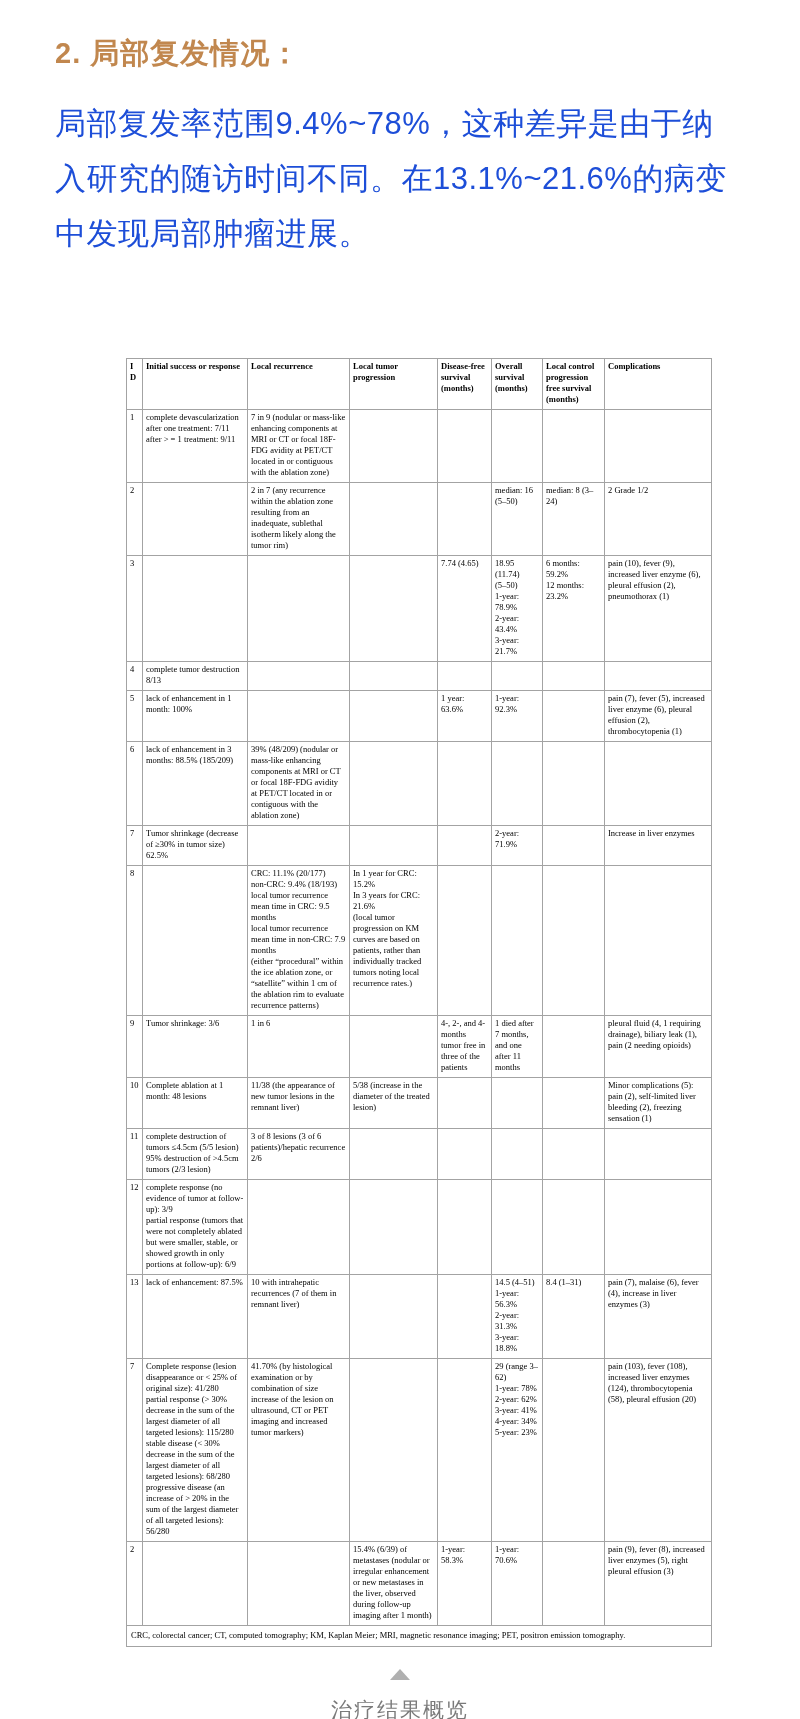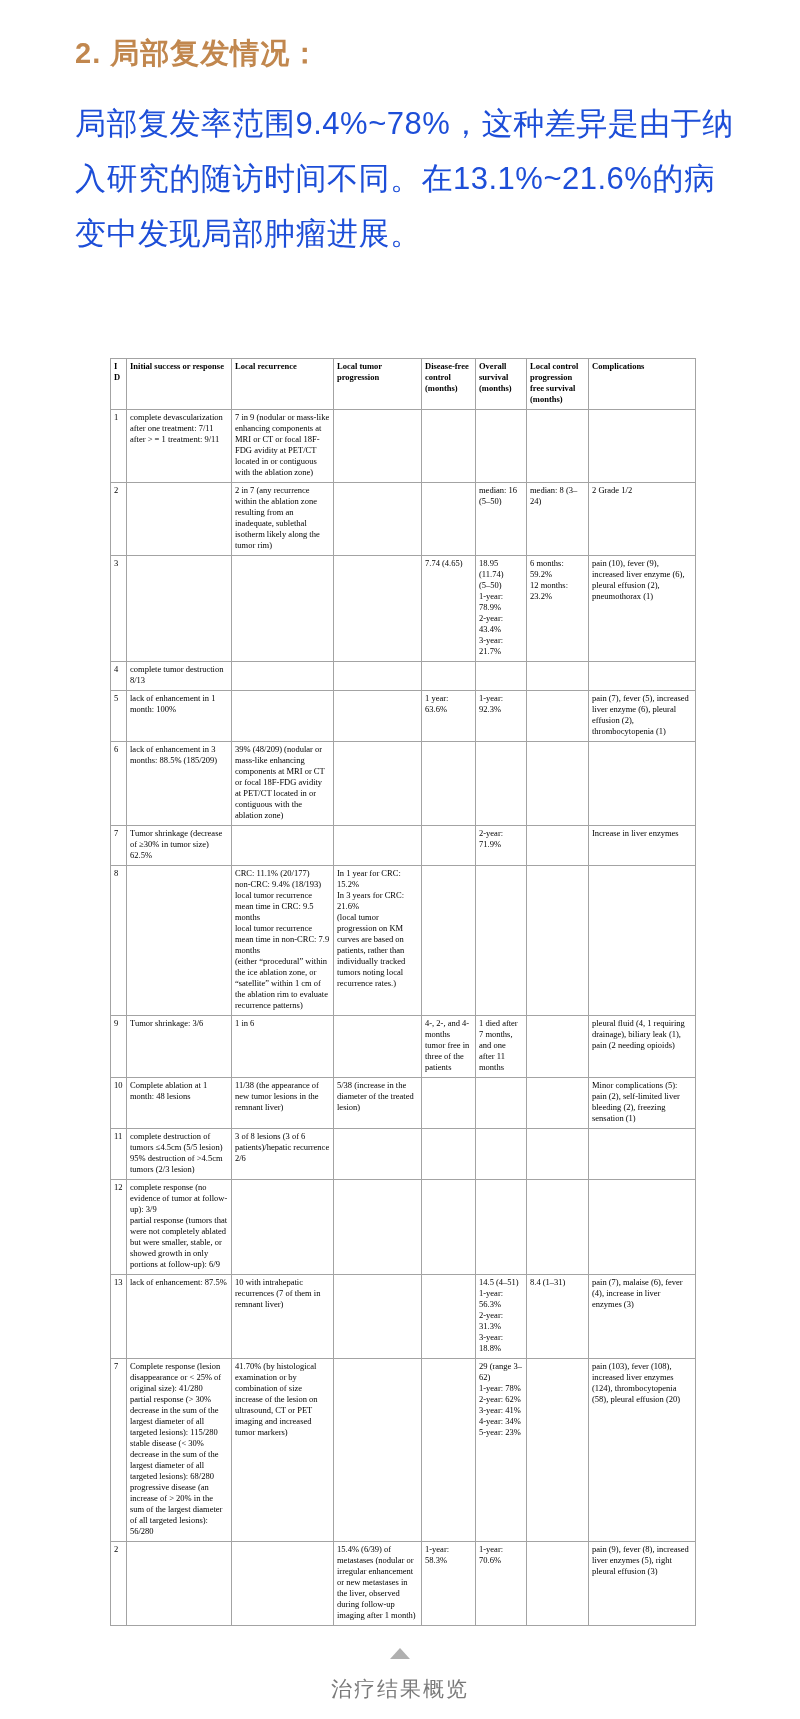--- a/index.html
+++ b/index.html
@@ -1,34 +1,34 @@
 <!DOCTYPE html>
 <html><head>
 <meta charset="utf-8">
 <style>
   * { box-sizing: border-box; }
   html,body { margin:0; padding:0; }
   body {
     width:800px; height:1719px; background:#ffffff; overflow:hidden;
     font-family:"Liberation Sans", sans-serif;
   }
-  .article { padding:34px 55px 0 75px; }
+  .article { padding:34px 55px 0 55px; }
   .section-heading {
     margin:0; font-size:29px; font-weight:bold; color:#c1874e;
     letter-spacing:1px;
   }
   .section-paragraph {
     margin:22px 0 0 0; font-size:31px; line-height:55px; color:#1d4ed8;
     letter-spacing:0.5px;
   }
   .table-figure { margin:97px 0 0 55px; }
   table.results {
     border-collapse:collapse; table-layout:fixed; width:585px;
     font-family:"Liberation Serif", serif; font-size:8.5px; line-height:11px;
-    color:#000; border:1.6px solid #2e2e2e;
+    color:#000; border:1.6px solid #2e2e2e;margin-left:16px;
   }
   table.results th, table.results td {
     border:0.8px solid #a3a3a3; vertical-align:top; text-align:left;
     padding:2px 3px 4px 3px; white-space:pre-line; overflow:hidden;
     font-weight:normal; word-wrap:break-word;
   }
   table.results thead th { font-weight:bold; }
   table.results td.footnote {
     border-top:1.4px solid #2e2e2e; white-space:normal; padding:4px 3px 5px 4px;
   }
@@ -63,21 +63,21 @@
         <col class="c5">
         <col class="c6">
         <col class="c7">
     </colgroup>
     <thead>
       <tr>
           <th>ID</th>
           <th>Initial success or response</th>
           <th>Local recurrence</th>
           <th>Local tumor progression</th>
-          <th>Disease-free control (months)</th>
+          <th>Disease-free survival (months)</th>
           <th>Overall survival (months)</th>
           <th>Local control progression free survival (months)</th>
           <th>Complications</th>
         </tr>
     </thead>
     <tbody>
         <tr>
           <td>1</td>
           <td>complete devascularization after one treatment: 7/11
 after &gt; = 1 treatment: 9/11</td>
@@ -256,20 +256,23 @@
           <td>2</td>
           <td></td>
           <td></td>
           <td>15.4% (6/39) of metastases (nodular or irregular enhancement or new metastases in the liver, observed during follow-up imaging after 1 month)</td>
           <td>1-year: 58.3%</td>
           <td>1-year:
 70.6%</td>
           <td></td>
           <td>pain (9), fever (8), increased liver enzymes (5), right pleural effusion (3)</td>
         </tr>
+        <tr>
+          <td colspan="8" class="footnote">CRC, colorectal cancer; CT, computed tomography; KM, Kaplan Meier; MRI, magnetic resonance imaging; PET, positron emission tomography.</td>
+        </tr>
       </tbody>
   </table>
 </figure>
 
 <div class="collapse-control">
   <div class="triangle-up"></div>
   <div class="table-caption">治疗结果概览</div>
 </div>
 
 </body></html>

